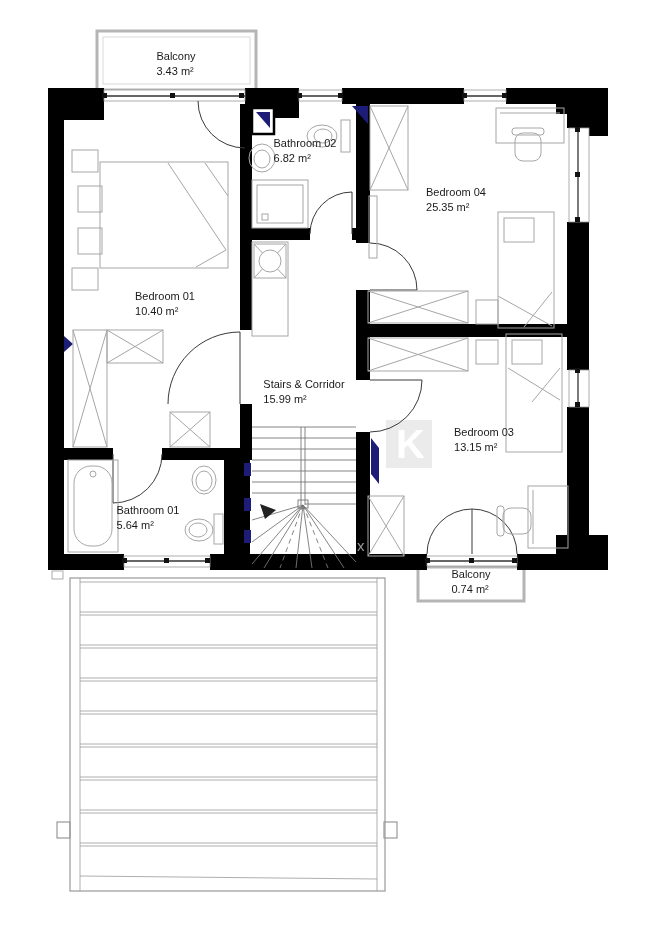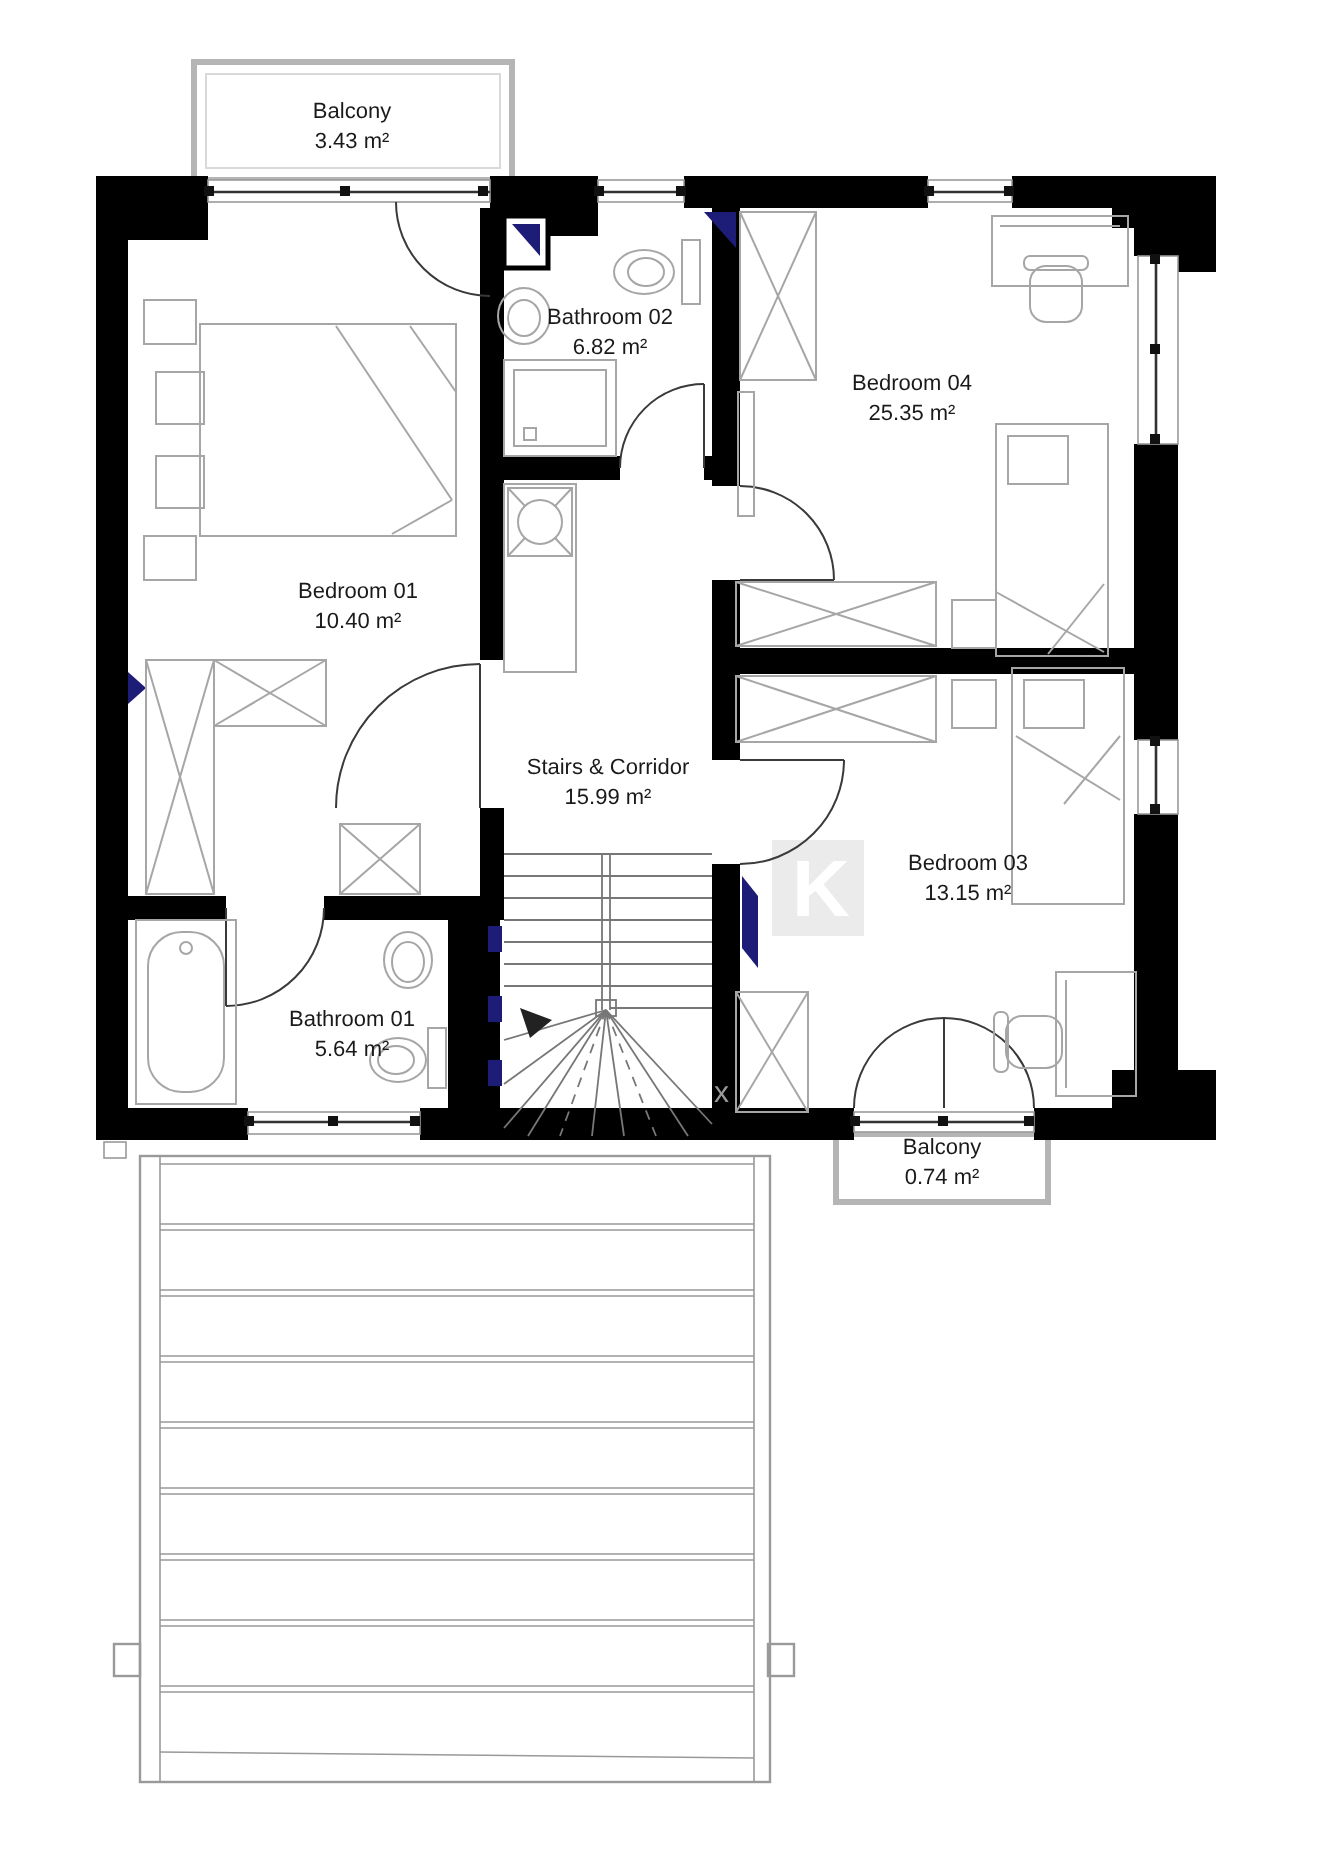--- a/index.html
+++ b/index.html
@@ -13,21 +13,21 @@
   .door{fill:none;stroke:#3a3a3a;stroke-width:1;}
   .furn{fill:#fff;stroke:var(--furniture-line,#a6a6a6);stroke-width:1;}
   .furnl{fill:none;stroke:var(--furniture-line,#a6a6a6);stroke-width:1;}
   .navy{fill:var(--accent-blue,#1d1d78);}
   .trim{fill:#fff;stroke:var(--balcony-trim,#b5b5b5);stroke-width:3;}
   .trim2{fill:none;stroke:#d9d9d9;stroke-width:1;}
   .stair{stroke:var(--stair-line,#777);stroke-width:0.9;fill:none;}
   .staird{stroke:var(--stair-line,#777);stroke-width:0.9;stroke-dasharray:5 4;fill:none;}
   .terr{stroke:var(--terrace-line,#999);stroke-width:1.2;fill:none;}
   .terrl{stroke:var(--terrace-line,#999);stroke-width:0.8;}
-  .room-label{position:absolute;transform:translateX(-50%);text-align:center;
+  .room-label{position:absolute;transform:translateX(-50%);
               font-size:11px;line-height:15px;color:var(--text,#1a1a1a);white-space:nowrap;}
   .room-label span{display:block;}
   .wm-k{font-size:40px;font-weight:bold;fill:#ffffff;}
   .wm-x{font-size:15px;fill:#9a9a9a;}
 </style>
 </head>
 <body>
 
 <div class="plan">
 <svg width="660" height="925" viewBox="0 0 660 925" xmlns="http://www.w3.org/2000/svg">
@@ -343,41 +343,41 @@
     <line class="stair" x1="303" y1="505" x2="344" y2="568"></line>
     <line class="stair" x1="303" y1="505" x2="356" y2="562"></line>
     <polygon fill="#222" points="260,504 276,510 265,519"></polygon>
   </g>
 </svg>
 
   <div class="room-label" style="left:176px;top:49px">
     <span>Balcony</span>
     <span>3.43 m²</span>
   </div>
-  <div class="room-label" style="left:305px;top:152px">
+  <div class="room-label" style="left:305px;top:136px">
     <span>Bathroom 02</span>
     <span>6.82 m²</span>
   </div>
   <div class="room-label" style="left:456px;top:185px">
     <span>Bedroom 04</span>
     <span>25.35 m²</span>
   </div>
-  <div class="room-label" style="left:179px;top:289px">
+  <div class="room-label" style="left:165px;top:289px">
     <span>Bedroom 01</span>
     <span>10.40 m²</span>
   </div>
   <div class="room-label" style="left:304px;top:377px">
     <span>Stairs &amp; Corridor</span>
     <span>15.99 m²</span>
   </div>
   <div class="room-label" style="left:484px;top:425px">
     <span>Bedroom 03</span>
     <span>13.15 m²</span>
   </div>
-  <div class="room-label" style="left:176px;top:503px">
+  <div class="room-label" style="left:148px;top:503px">
     <span>Bathroom 01</span>
     <span>5.64 m²</span>
   </div>
   <div class="room-label" style="left:471px;top:567px">
     <span>Balcony</span>
     <span>0.74 m²</span>
   </div>
 </div>
 
 </body></html>

